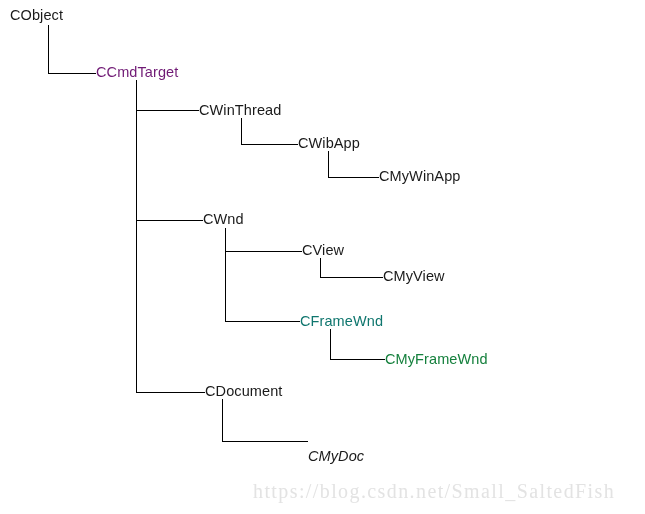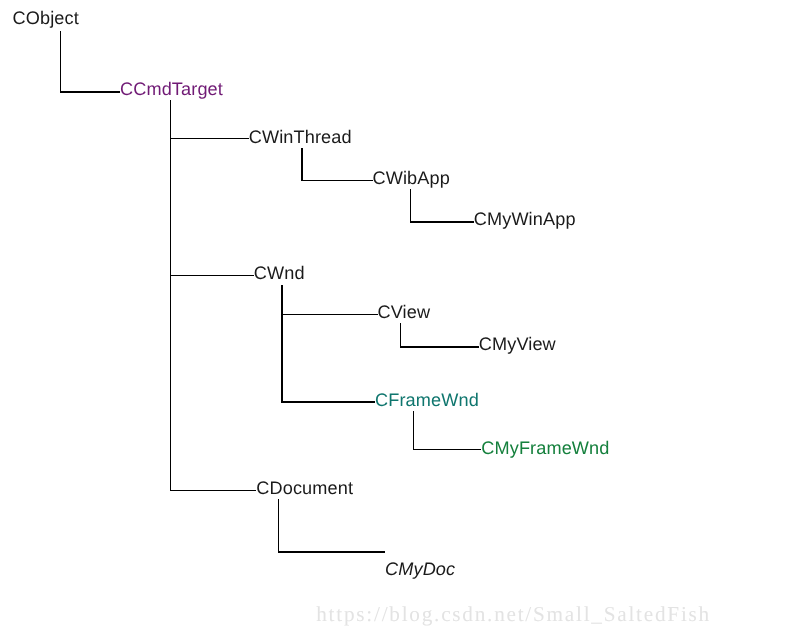--- a/index.html
+++ b/index.html
@@ -28,21 +28,21 @@
     position: absolute;
     left: 0;
     top: 0;
     width: 645px;
     height: 514px;
     pointer-events: none;
   }
   .watermark {
     position: absolute;
     font-family: "Liberation Serif", serif;
-    font-size: 17px;
+    font-size: 20px;
     line-height: 17px;
     color: #e3e3e3;
     white-space: nowrap;
     letter-spacing: 1.4px;
   }
 </style>
 </head>
 <body>
 
 <div id="canvas" style="background: rgb(255, 255, 255);">

